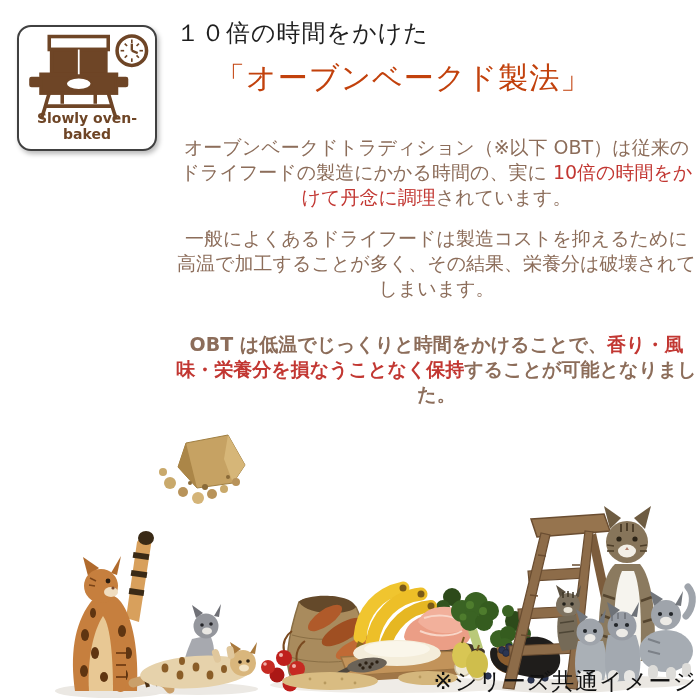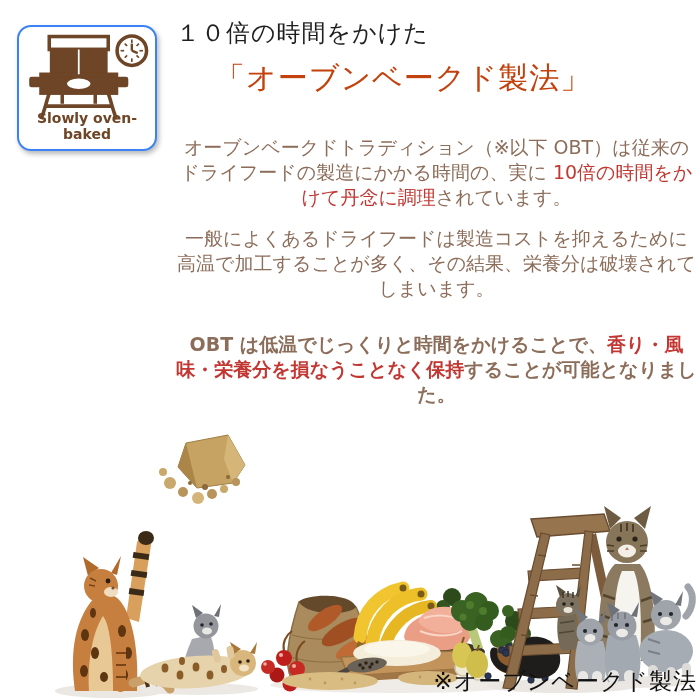--- a/index.html
+++ b/index.html
@@ -5,21 +5,21 @@
   html,body{margin:0;padding:0;}
   body{
     width:700px;height:700px;position:relative;background:#ffffff;overflow:hidden;
     font-family:"DejaVu Sans","Liberation Sans",sans-serif;
   }
   .abs{position:absolute;}
 
   
   .badge{
     left:17px;top:25px;width:136px;height:122px;background:#fff;
-    border:2px solid #3b82f6;border-radius:14px;
+    border:2px solid #404040;border-radius:14px;
     box-shadow:2px 3px 5px rgba(0,0,0,0.28);
     z-index:3;
   }
   .badge-label{
     position:absolute;left:0;right:0;bottom:7px;text-align:center;
     font-size:14px;font-weight:bold;color:#6e4526;letter-spacing:0px;
   }
 
   
   .heading-sub{left:176px;top:17px;font-size:24px;color:#1f1f1f;letter-spacing:1px;}
@@ -91,21 +91,21 @@
 
 <div class="abs para para1"><span>オーブンベークドトラディション（※以下 OBT）は従来のドライフードの製造にかかる時間の、実に </span><span class="em">10倍の時間をかけて丹念に調理</span><span>されています。</span></div>
 
 <div class="abs para para2"><span>一般によくあるドライフードは製造コストを抑えるために高温で加工することが多く、その結果、栄養分は破壊されてしまいます。</span></div>
 
 <div class="abs para para3"><span>OBT は低温でじっくりと時間をかけることで、</span><span class="em">香り・風味・栄養分を損なうことなく保持</span><span>することが可能となりました。</span></div>
 
 <div class="abs caption">
 </div>
 
-<div class="abs footnote">※オーブンベークド製法</div>
+<div class="abs footnote">※シリーズ共通イメージ</div>
 
 <svg class="abs collage" viewBox="0 0 700 275">
 
   <ellipse cx="110" cy="266" rx="55" ry="7" fill="#ebe8e3"></ellipse>
   <ellipse cx="198" cy="264" rx="60" ry="6" fill="#ece9e4"></ellipse>
   <ellipse cx="395" cy="260" rx="125" ry="8" fill="#efece7"></ellipse>
   <ellipse cx="562" cy="261" rx="75" ry="7" fill="#eae7e2"></ellipse>
   <ellipse cx="632" cy="257" rx="60" ry="6" fill="#eae7e2"></ellipse>
 
   <g>

